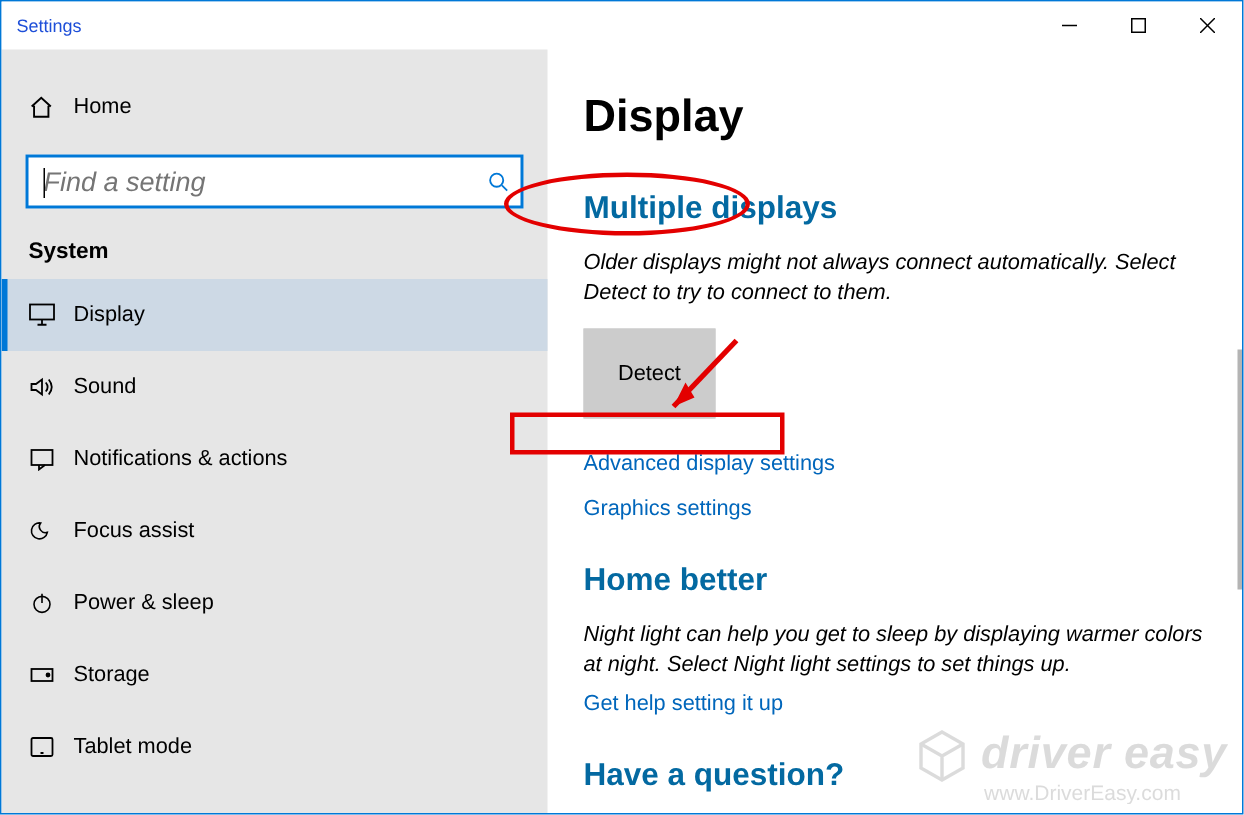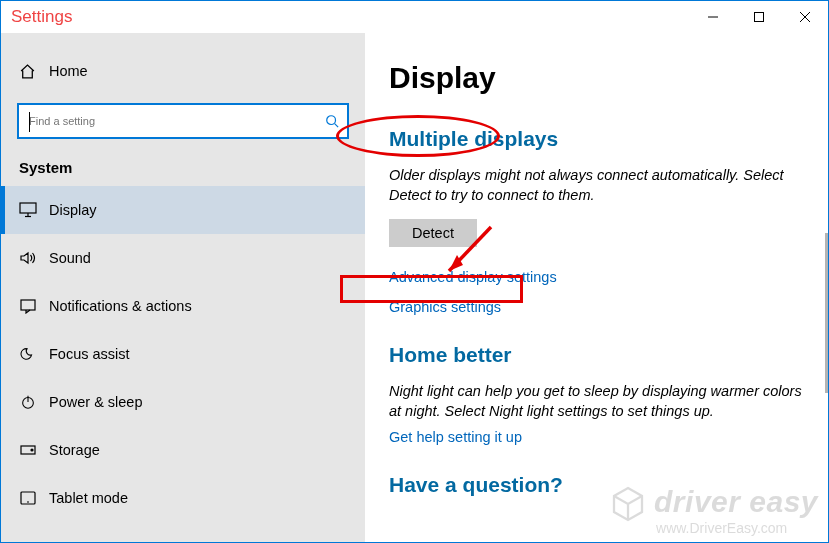--- a/index.html
+++ b/index.html
@@ -18,22 +18,22 @@
   
   .titlebar {
     height: 32px;
     display: flex;
     justify-content: space-between;
     align-items: center;
     background: #fff;
   }
   .titlebar .title {
     padding-left: 10px;
-    font-size: 17px;
-    color: #ef4444;
+    font-size: 12px;
+    color: #1d4ed8;
   }
   .titlebar .controls {
     display: flex;
   }
   .titlebar .ctrl {
     width: 46px;
     height: 32px;
     display: flex;
     align-items: center;
     justify-content: center;
@@ -76,21 +76,22 @@
     display: flex;
     align-items: center;
     padding: 0 8px;
     background: #fff;
     position: relative;
   }
   .search-wrap input {
     border: none;
     outline: none;
     flex: 1;
-    font-size: 11px;
+    font-size: 18px;
+    font-style: italic;
     color: #555;
     background: transparent;
     padding-left: 2px;
   }
   .search-caret {
     position: absolute;
     left: 10px;
     top: 7px;
     width: 1px;
     height: 20px;
@@ -152,21 +153,21 @@
   .body-text {
     font-size: 14.5px;
     line-height: 1.38;
     color: #000;
     max-width: 460px;
     margin-bottom: 14px;
     font-style: italic;
   }
   .btn {
     display:inline-block;
-    padding: 5px 22px;
+    padding: 21px 22px;
     background: #ccc;
     border: 1px solid #ccc;
     font-size: 14.5px;
     color: #000;
     margin-bottom: 22px;
   }
   .link {
     color: #0066bb;
     font-size: 14.5px;
     display: block;

